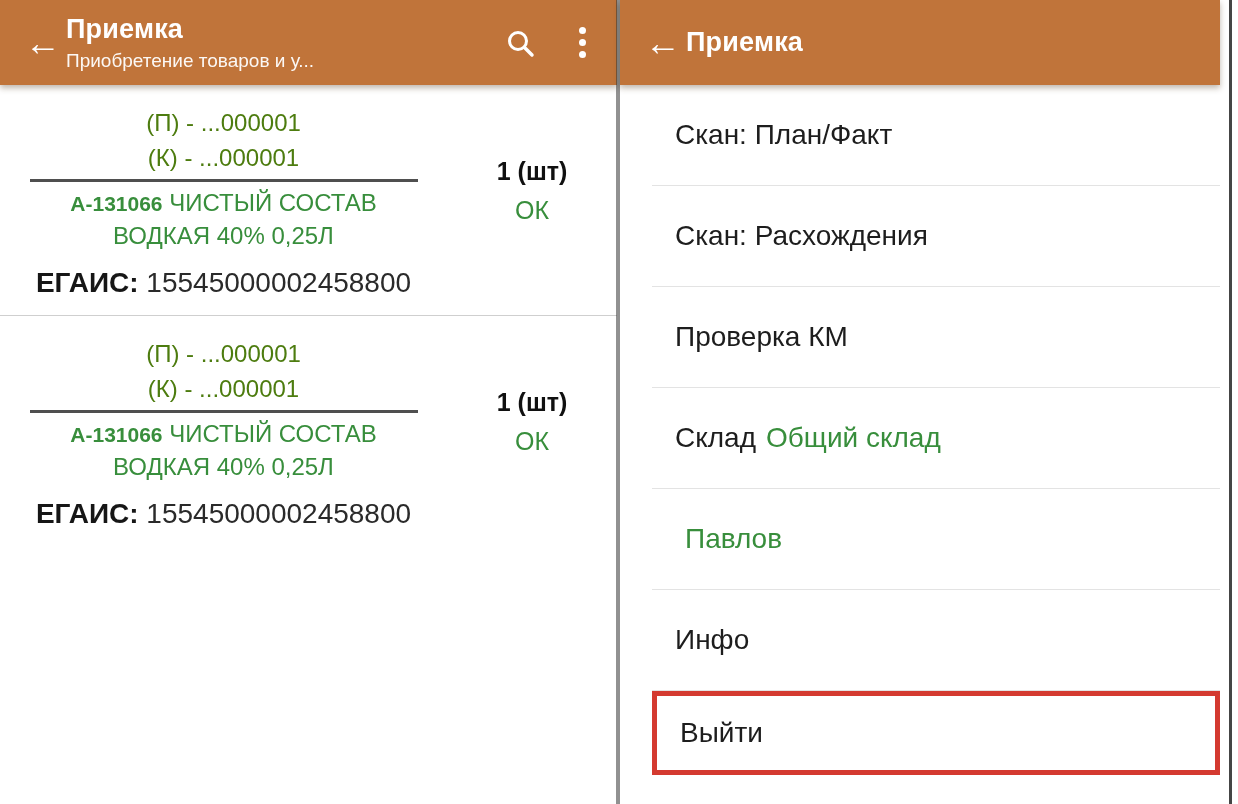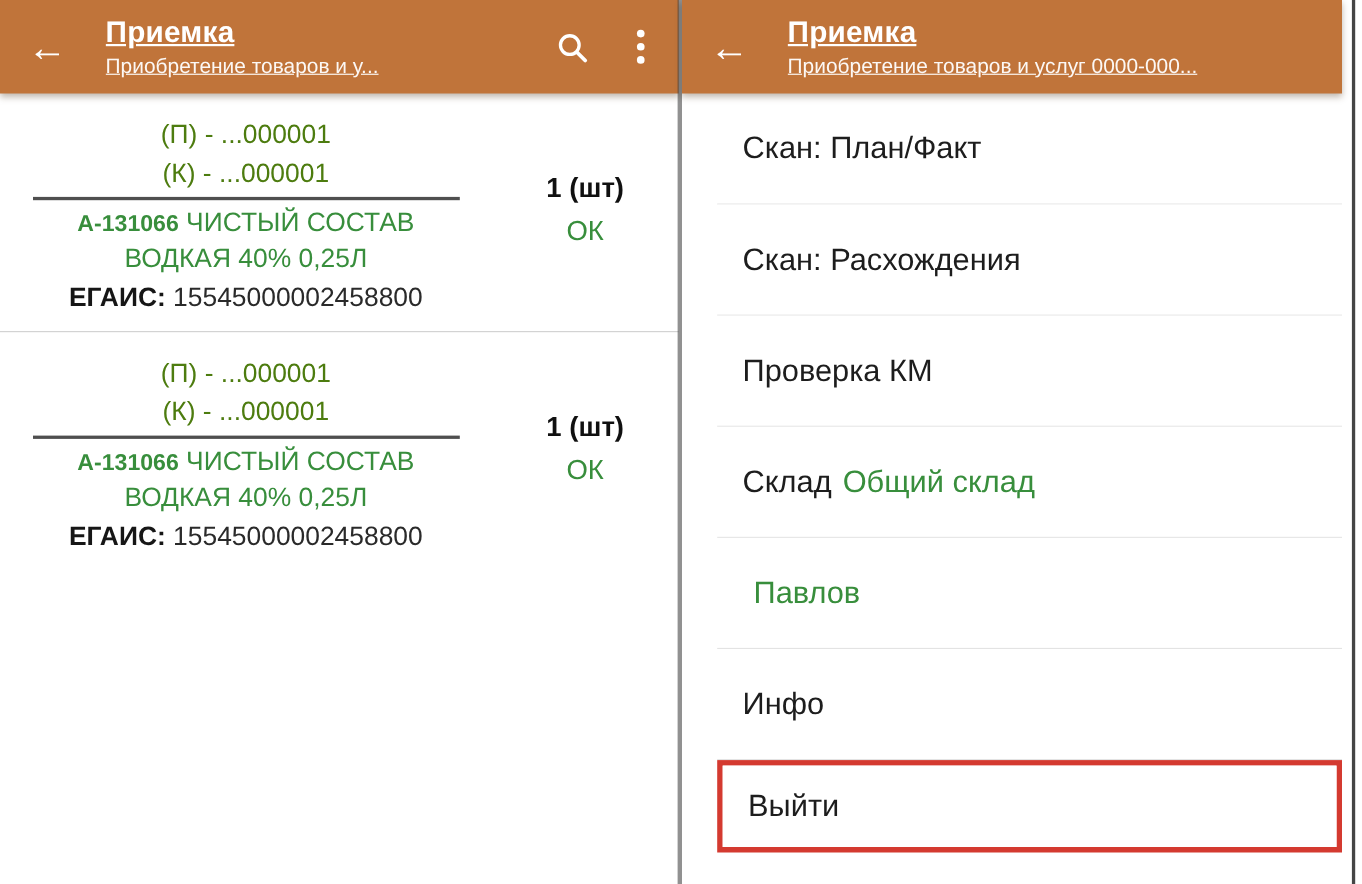--- a/index.html
+++ b/index.html
@@ -28,41 +28,41 @@
   }
   .back {
     font-size:36px;
     line-height:36px;
     width:46px;
     margin-left:20px;
     text-align:center;
     flex:0 0 auto;
     cursor:pointer;
   }
-  .titles { flex:1 1 auto; margin-left:30px; overflow:hidden; white-space:nowrap;text-decoration:underline; }
+  .titles { flex:1 1 auto; overflow:hidden; white-space:nowrap; }
   .appbar-title { font-size:27px; font-weight:bold; letter-spacing:0.2px; }
   .appbar-subtitle { font-size:19px; margin-top:5px; color:rgba(255,255,255,0.95); }
 
   .search-btn { flex:0 0 auto; margin-right:42px; width:30px; height:30px; cursor:pointer; }
   .kebab {
     flex:0 0 auto; margin-right:30px; width:10px;
     display:flex; flex-direction:column; align-items:center; gap:5px; cursor:pointer;
   }
   .kebab i { width:7px; height:7px; border-radius:50%; background:#fff; }
 
   
   .goods-list { background:#fff; }
   .goods-item { display:flex; padding:20px 0 16px; background:#fff; }
   .goods-item + .goods-item { border-top:1px solid #cfcfcf; }
   .goods-info { width:447px; text-align:center; }
   .id-line { color:#4d7c0f; font-size:24px; line-height:35px; }
   .rule { border-top:3px solid #4f4f4f; width:388px; margin:4px auto 5px; }
   .goods-name { color:#388e3c; font-size:24px; line-height:32px; max-width:360px; margin:0 auto; }
   .goods-name b { font-size:21px; }
-  .egais-line { font-size:24px; color:#2a2a2a; margin-top:5px; }
+  .egais-line { font-size:28px; color:#2a2a2a; margin-top:15px; }
   .egais-line b { color:#161616; }
   .goods-qty { flex:1 1 auto; text-align:center; padding-top:52px; }
   .qty { font-size:25px; font-weight:bold; color:#101010; }
   .status-ok { font-size:25px; color:#388e3c; margin-top:10px; }
 
   
   .menu { background:#fff;margin-left:32px; }
   .menu-item {
     height:101px;
     display:flex;
@@ -154,21 +154,20 @@
     </article>
 
   </div>
 </section>
 
 <section class="panel panel-right">
   <header class="appbar">
     <span class="back">←</span>
     <div class="titles">
       <div class="appbar-title">Приемка</div>
-      <div class="appbar-subtitle">Приобретение товаров и услуг 0000-000...</div>
     </div>
   </header>
 
   <nav class="menu">
     <div class="menu-item">
       <span class="mi-label">Скан: План/Факт</span>
     </div>
     <div class="menu-item">
       <span class="mi-label">Скан: Расхождения</span>
     </div>

